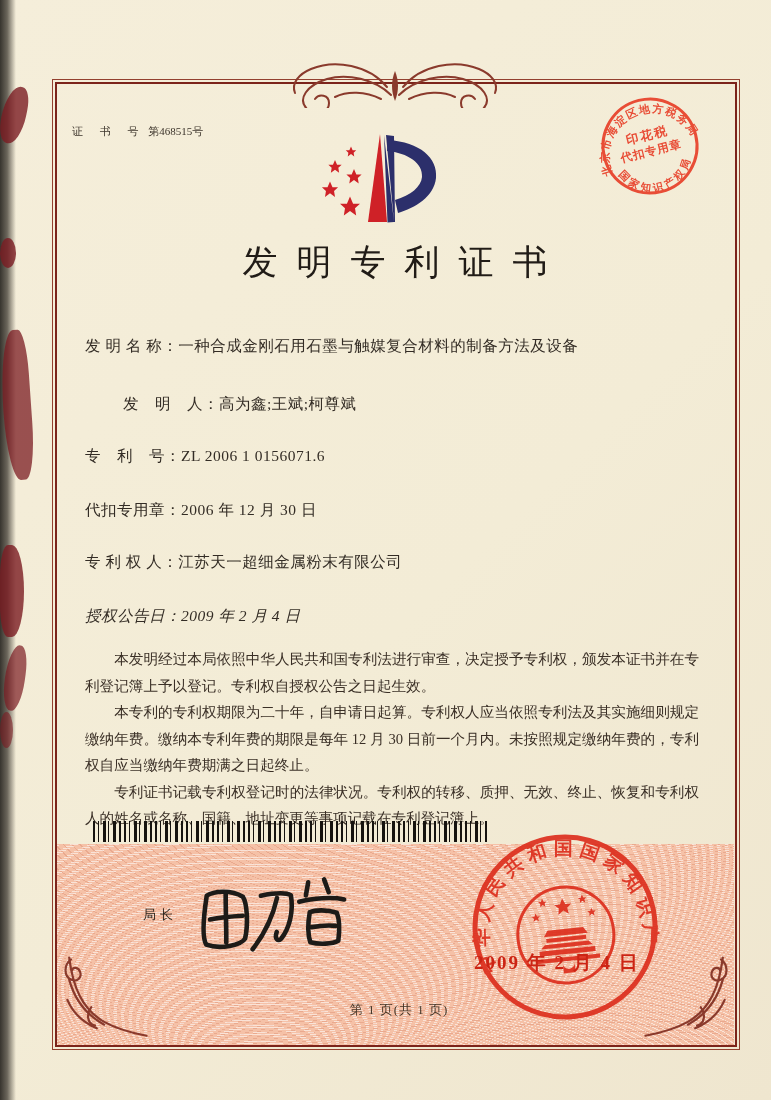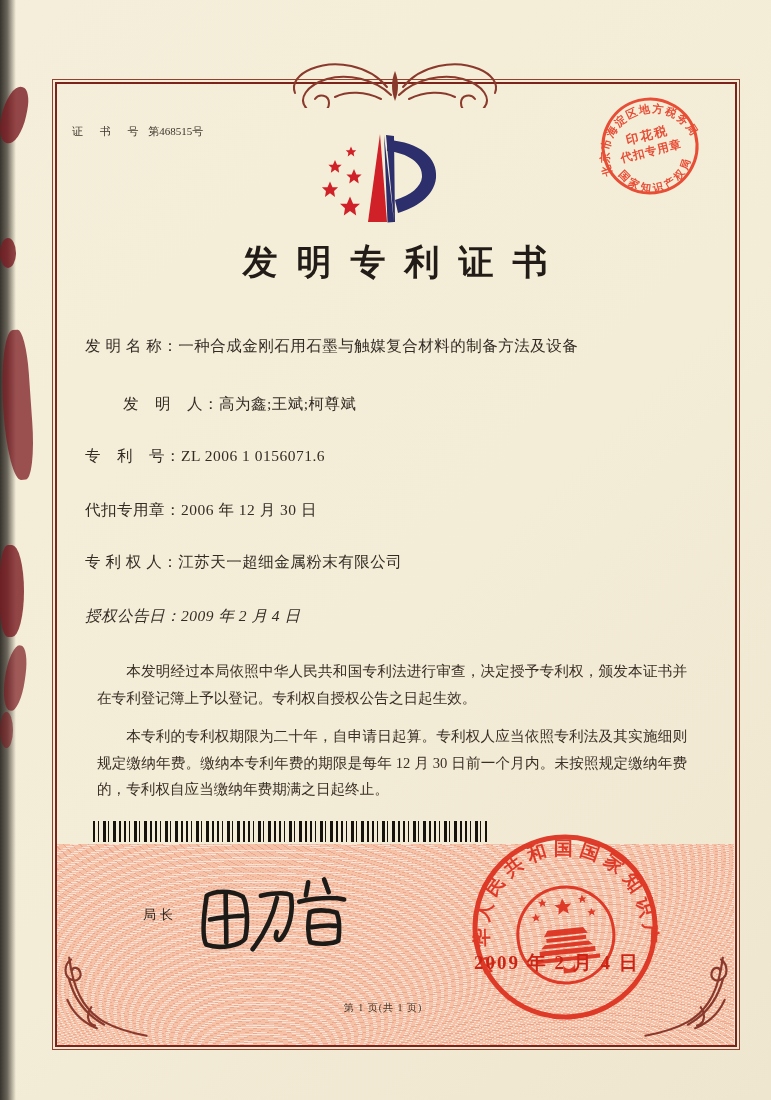--- a/index.html
+++ b/index.html
@@ -22,36 +22,36 @@
   
   .band{position:absolute;left:57px;top:844px;width:677px;height:202px;background-color:#f5c1a7;
         background-image:
          repeating-radial-gradient(ellipse 950px 240px at 30% 118%, rgba(255,255,255,.55) 0 1.5px, rgba(255,255,255,0) 1.5px 7px),
          repeating-radial-gradient(ellipse 900px 260px at 78% -18%, rgba(205,108,78,.28) 0 1.5px, rgba(205,108,78,0) 1.5px 8px);}
   .ornament{position:absolute;color:#8a3a2c;}
   .cert-no{position:absolute;left:72px;top:124px;font-size:11px;color:#3c342b;white-space:pre;}
   .cert-no .lbl{letter-spacing:7px;}
   .logo{position:absolute;left:318px;top:130px;}
   .title{position:absolute;left:52px;top:239px;width:686px;text-align:center;
-         font-size:35px;font-weight:bold;letter-spacing:19px;text-indent:19px;color:#211c17;}
+         font-size:35px;font-weight:normal;letter-spacing:19px;text-indent:19px;color:#211c17;}
   .field{position:absolute;left:85px;font-size:15.5px;white-space:pre;letter-spacing:.5px;}
   .field .lab{display:inline-block;}
   .paras{position:absolute;left:85px;top:646px;width:614px;font-size:14.6px;line-height:1.82;
          text-align:justify;color:#3a2f26;}
-  .paras p{margin:12px;text-indent:2em;}
+  .paras p{margin:0;text-indent:2em;}
   .barcode{position:absolute;left:93px;top:821px;width:394px;height:21px;
         background-image:repeating-linear-gradient(90deg,#16130f 0 2px,transparent 2px 5px,#16130f 5px 6px,transparent 6px 10px,#16130f 10px 13px,transparent 13px 15px,#16130f 15px 16px,transparent 16px 20px,#16130f 20px 23px,transparent 23px 26px,#16130f 26px 28px,transparent 28px 31px);}
   .signer{position:absolute;left:143px;top:906px;font-size:13px;letter-spacing:4px;color:#2b241d;}
   .signature{position:absolute;left:188px;top:868px;transform:rotate(-3deg);}
   .sr-only{position:absolute;width:1px;height:1px;overflow:hidden;clip:rect(0 0 0 0);}
   .seal{position:absolute;left:463px;top:825px;transform:rotate(-6deg);opacity:.92;}
   .seal-date{position:absolute;left:474px;top:950px;font-size:19px;font-weight:bold;
          color:#cc2414;letter-spacing:2px;white-space:pre;}
-  .footer{position:absolute;left:40px;top:1001px;width:686px;text-align:center;
-         font-size:10px;color:#463729;letter-spacing:1px;}
+  .footer{position:absolute;left:56px;top:1001px;width:686px;text-align:center;
+         font-size:13px;color:#463729;letter-spacing:1px;}
   .tax-stamp{position:absolute;left:580px;top:76px;transform:rotate(-14deg);opacity:.95;}
 </style>
 </head>
 <body>
 
 <div class="page">
 
   <div class="scan-strip"></div>
   <div class="blob b1"></div>
   <div class="blob b2"></div>
@@ -119,20 +119,21 @@
   <div class="field" style="top:336px;"><span class="lab">发 明 名 称：</span><span>一种合成金刚石用石墨与触媒复合材料的制备方法及设备</span></div>
   <div class="field" style="top:394px;margin-left:38px;"><span class="lab">发　明　人：</span><span>高为鑫;王斌;柯尊斌</span></div>
   <div class="field" style="top:446px;"><span class="lab">专　利　号：</span><span>ZL 2006 1 0156071.6</span></div>
   <div class="field" style="top:500px;"><span class="lab">代扣专用章：</span><span>2006 年 12 月 30 日</span></div>
   <div class="field" style="top:552px;"><span class="lab">专 利 权 人：</span><span>江苏天一超细金属粉末有限公司</span></div>
   <div class="field" style="top:606px;font-style:italic;"><span class="lab">授权公告日：</span><span>2009 年 2 月 4 日</span></div>
 
   <div class="paras">
     <p>本发明经过本局依照中华人民共和国专利法进行审查，决定授予专利权，颁发本证书并在专利登记簿上予以登记。专利权自授权公告之日起生效。</p>
     <p>本专利的专利权期限为二十年，自申请日起算。专利权人应当依照专利法及其实施细则规定缴纳年费。缴纳本专利年费的期限是每年 12 月 30 日前一个月内。未按照规定缴纳年费的，专利权自应当缴纳年费期满之日起终止。</p>
+    <p>专利证书记载专利权登记时的法律状况。专利权的转移、质押、无效、终止、恢复和专利权人的姓名或名称、国籍、地址变更等事项记载在专利登记簿上。</p>
   </div>
 
   <div class="barcode"></div>
 
   <div class="signer">局长</div>
   <div class="signature">
     <span class="sr-only">田力普</span>
     <svg width="175" height="95" viewBox="0 0 175 95">
       <g stroke="#1d1b18" stroke-width="4.6" fill="none" stroke-linecap="round" stroke-linejoin="round">
         <path d="M20,24 C15,48 13,66 17,73 C31,79 52,75 56,69 C60,55 60,34 56,27 C44,19 27,20 20,24 Z"></path>

